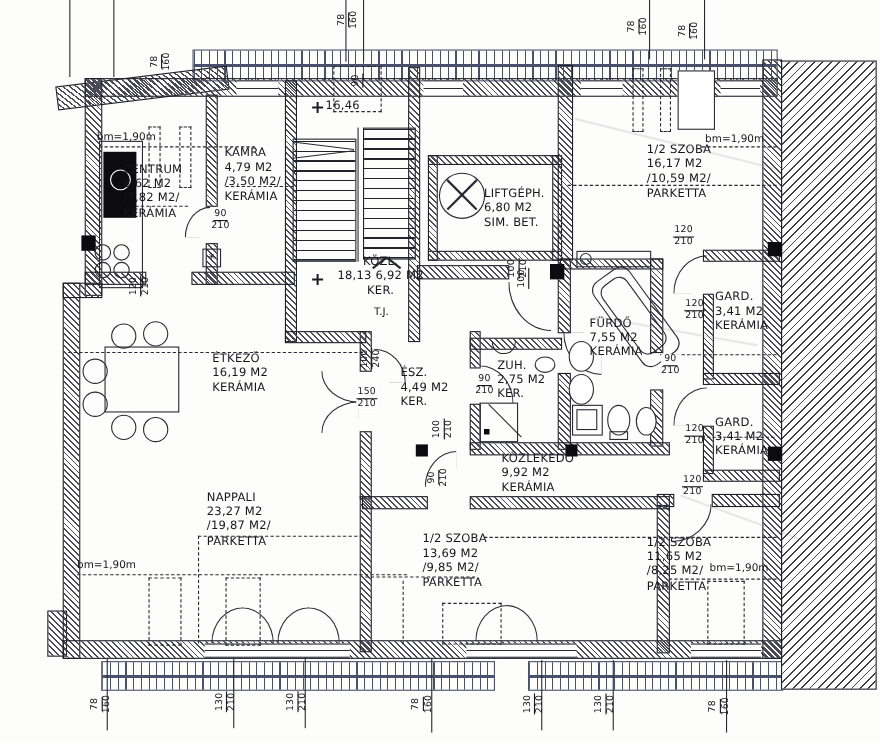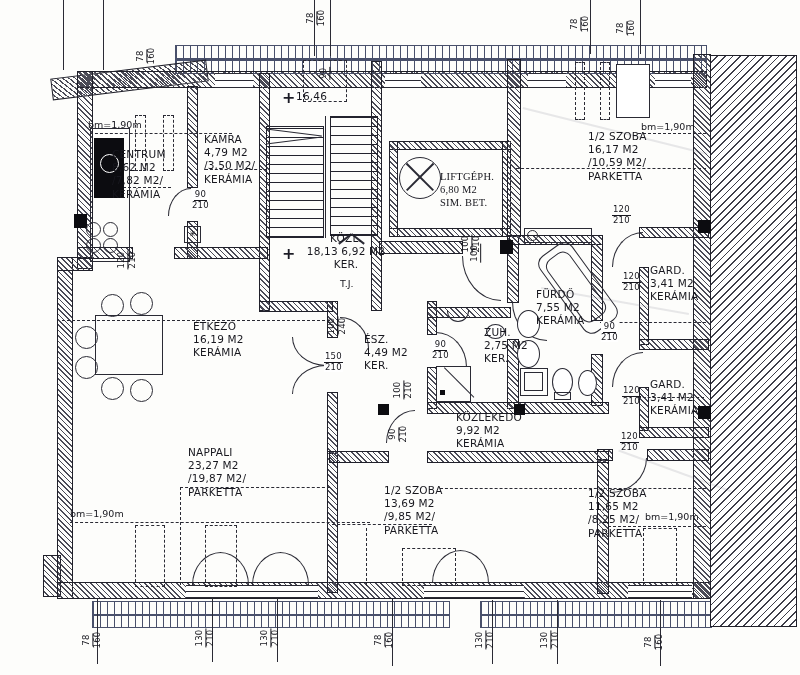--- a/index.html
+++ b/index.html
@@ -229,42 +229,42 @@
     <div>KAMRA</div>
     <div>4,79 M2</div>
     <div>/3,50 M2/</div>
     <div>KERÁMIA</div>
   </div>
   <div class="a room" style="left:298px;top:232px;width:96px;text-align:center;">
     <div>KÖZL.</div>
     <div>18,13 6,92 M2</div>
     <div>KER.</div>
   </div>
-  <div class="a room" style="left:440px;top:170px;font-family:Liberation Serif, serif;">
+  <div class="a room" style="left:440px;top:170px;">
     <div>LIFTGÉPH.</div>
     <div>6,80 M2</div>
     <div>SIM. BET.</div>
   </div>
   <div class="a room" style="left:588px;top:130px;">
     <div>1/2 SZOBA</div>
     <div>16,17 M2</div>
     <div>/10,59 M2/</div>
     <div>PARKETTA</div>
   </div>
   <div class="a room" style="left:193px;top:320px;">
     <div>ÉTKEZŐ</div>
     <div>16,19 M2</div>
     <div>KERÁMIA</div>
   </div>
   <div class="a room" style="left:364px;top:333px;">
     <div>ÉSZ.</div>
     <div>4,49 M2</div>
     <div>KER.</div>
   </div>
-  <div class="a room" style="left:452px;top:326px;margin-left:32px;">
+  <div class="a room" style="left:452px;top:326px;">
     <div>ZUH.</div>
     <div>2,75 M2</div>
     <div>KER.</div>
   </div>
   <div class="a room" style="left:536px;top:288px;">
     <div>FÜRDŐ</div>
     <div>7,55 M2</div>
     <div>KERÁMIA</div>
   </div>
   <div class="a room" style="left:650px;top:264px;">

